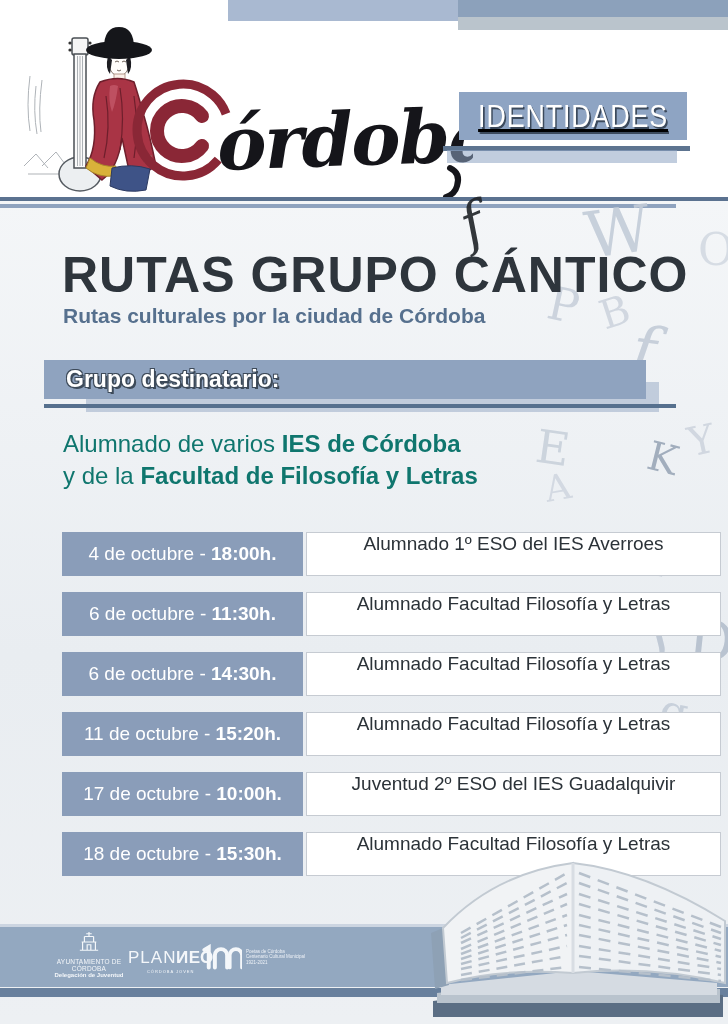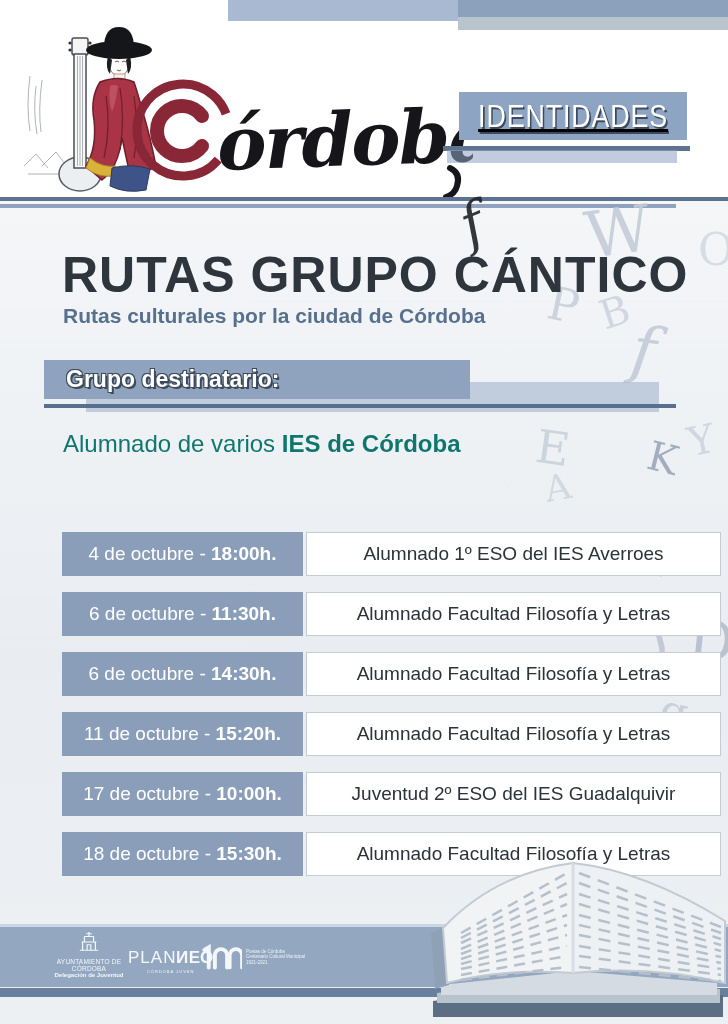--- a/index.html
+++ b/index.html
@@ -25,34 +25,34 @@
               background:linear-gradient(180deg,#f4f6f8 0%,#e9edf1 55%,#edf0f3 100%);}
   .bgl{position:absolute;font-family:"DejaVu Serif",serif;line-height:1;z-index:1;}
 
   
   .title{left:62px;top:246px;font-size:50px;font-weight:bold;letter-spacing:1px;
          color:#2e353c;z-index:2;}
   .subtitle{left:63px;top:304px;font-size:21px;font-weight:bold;color:#56708e;z-index:2;}
 
   
   .banner-ghost{left:86px;top:382px;width:573px;height:30px;background:#9aadc7;opacity:.55;z-index:2;}
-  .banner-main{left:44px;top:360px;width:426px;height:39px;background:#8fa3bf;z-index:3;
+  .banner-main{left:44px;top:360px;width:602px;height:39px;background:#8fa3bf;z-index:3;
                display:flex;align-items:center;}
   .banner-main span{margin-left:22px;color:#ffffff;font-size:23px;font-weight:bold;
      text-shadow:-1px -1px 0 #3d4a59,1px -1px 0 #3d4a59,-1px 1px 0 #3d4a59,2px 2px 0 #3d4a59;}
   .banner-line{left:44px;top:404px;width:632px;height:4px;background:#56708e;z-index:4;}
 
   .aud-text{left:63px;top:428px;font-size:24px;line-height:32px;color:#0f766e;z-index:2;}
 
   
   .row{left:62px;width:659px;height:44px;display:flex;z-index:2;}
   .row-date{width:241px;background:#8a9db9;color:#ffffff;display:flex;align-items:center;
             justify-content:center;font-size:19px;white-space:pre;}
   .row-aud{flex:1;background:#ffffff;border:1px solid #c6cbd2;margin-left:3px;display:flex;
-           align-items:center;justify-content:center;font-size:19px;color:#2b3238;}
+           align-items:flex-start;justify-content:center;font-size:19px;color:#2b3238;}
 
   
   .band-top{left:0;top:924px;width:728px;height:3px;background:#ccd5e1;z-index:3;}
   .band{left:0;top:927px;width:728px;height:60px;background:#93a8c0;z-index:3;}
   .band-line{left:0;top:988px;width:728px;height:9px;background:#68809d;z-index:3;}
   .council{left:40px;top:931px;width:98px;text-align:center;color:#f4f7fa;z-index:4;}
   .council .l1{font-size:6.5px;letter-spacing:.2px;margin-top:1px;}
   .council .l2{font-size:6px;font-weight:bold;}
   .planneo{left:128px;top:948px;color:#f4f7fa;z-index:4;text-align:center;}
   .planneo .word{font-size:17px;letter-spacing:1px;}
@@ -150,20 +150,21 @@
   <div class="abs subtitle">Rutas culturales por la ciudad de Córdoba</div>
 
   <div class="abs banner-ghost"></div>
   <div class="abs banner-main">
     <span>Grupo destinatario:</span>
   </div>
   <div class="abs banner-line"></div>
 
   <div class="abs aud-text">
     <div><span>Alumnado de varios </span><b>IES de Córdoba</b></div>
+    <div><span>y de la </span><b>Facultad de Filosofía y Letras</b></div>
   </div>
 
   <div class="abs row" style="top:532px">
     <div class="row-date"><span>4 de octubre - </span><b>18:00h.</b></div>
     <div class="row-aud">
         <span>Alumnado 1º ESO del IES Averroes</span>
       </div>
   </div>
   <div class="abs row" style="top:592px">
     <div class="row-date"><span>6 de octubre - </span><b>11:30h.</b></div>

